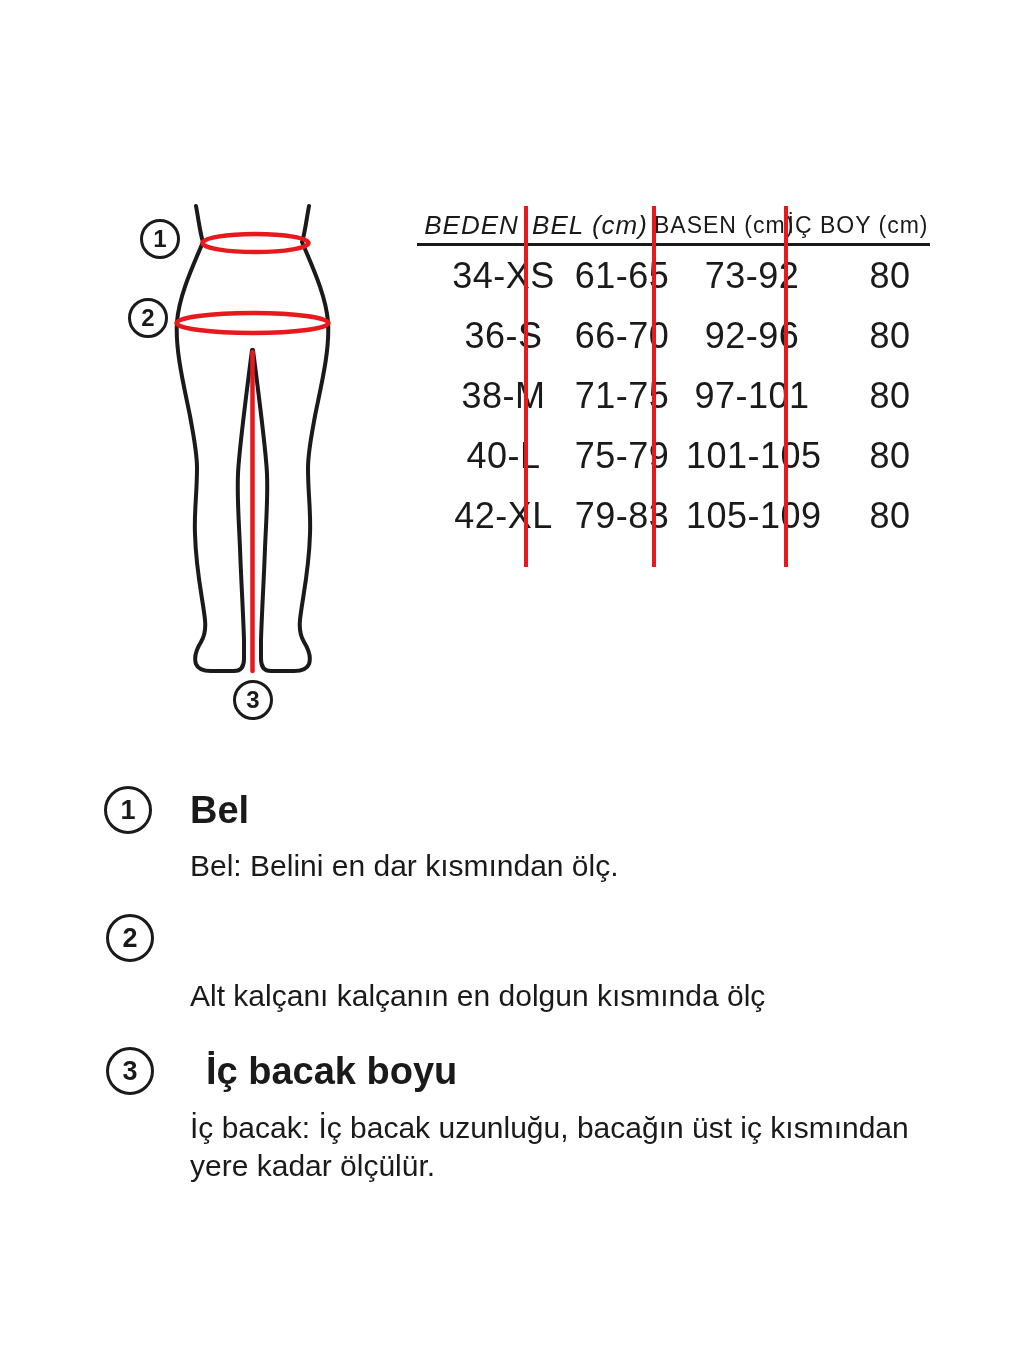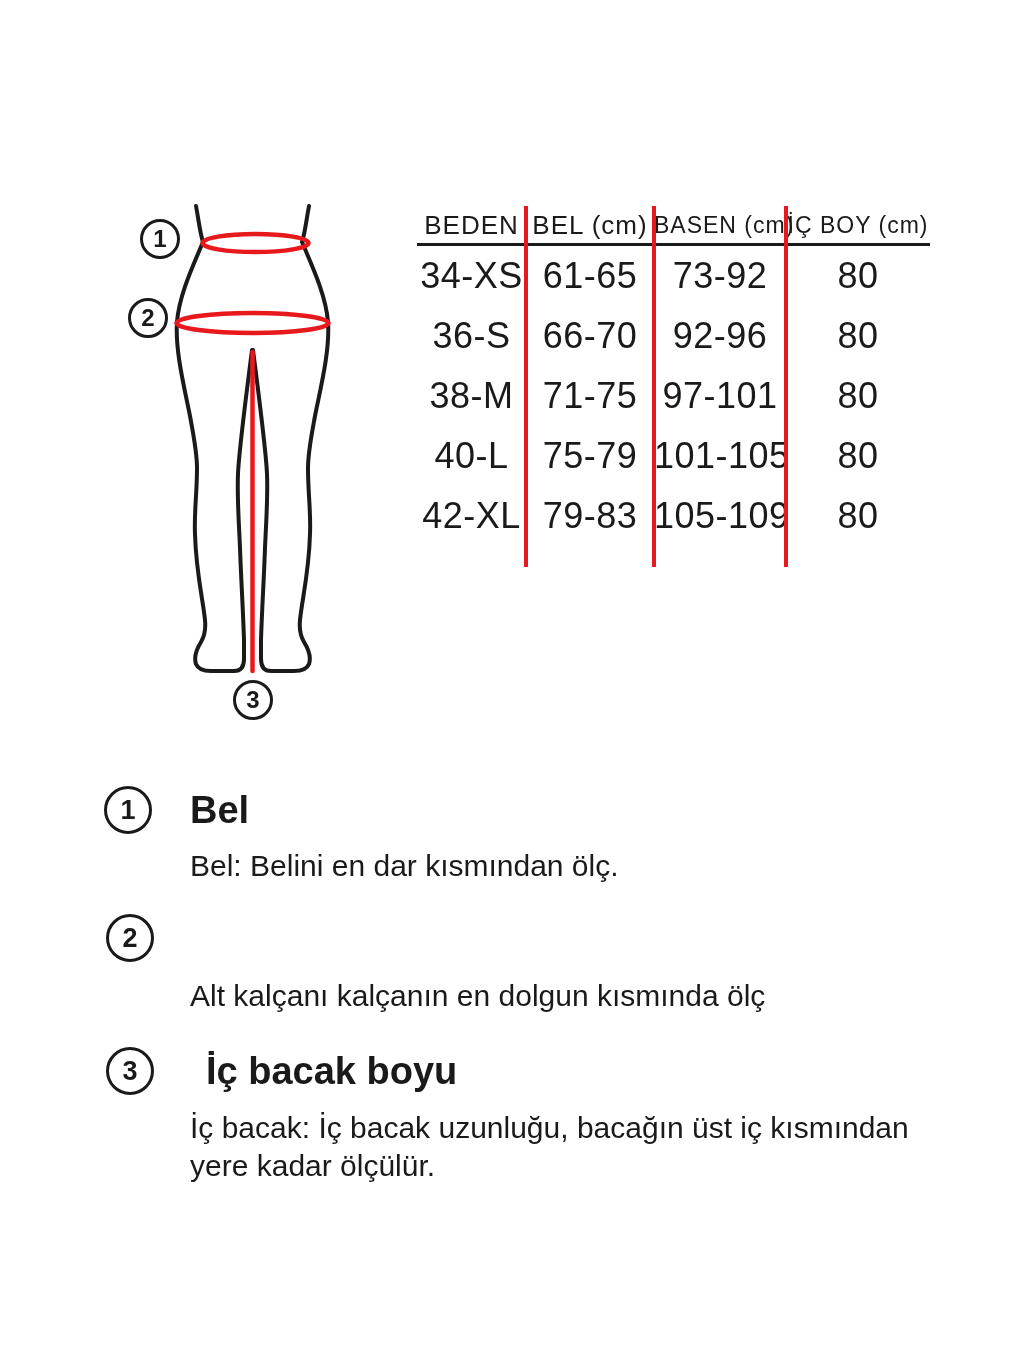--- a/index.html
+++ b/index.html
@@ -12,24 +12,24 @@
              background:#fff;display:flex;align-items:center;justify-content:center;
              font-size:24px;font-weight:bold;line-height:1;}
   .dg-1{left:140px;top:219px;}
   .dg-2{left:128px;top:298px;}
   .dg-3{left:233px;top:680px;}
 
   
   .size-table{position:absolute;left:417px;top:205px;width:513px;height:365px;}
   .trow{display:grid;grid-template-columns:109px 128px 132px 144px;align-items:center;}
   .trow.head{height:41px;}
-  .trow.body{height:60px;}
+  .trow.body{height:60px;margin-left:32px;}
   .tcell{text-align:center;white-space:nowrap;}
   .th{letter-spacing:1px;}
-  .th-lg{font-size:26px;}
+  .th-lg{font-size:26px;font-style:italic;}
   .th-sm{font-size:23px;}
   .td{font-size:36px;letter-spacing:0.5px;}
   .head-rule{position:absolute;left:0;top:38px;width:513px;height:3px;background:#1a1a1a;}
   .vline{position:absolute;top:1px;width:4px;height:361px;background:#e8191d;}
   .vline-1{left:107px;}
   .vline-2{left:235px;}
   .vline-3{left:367px;}
 
   
   .sec-circle{position:absolute;width:42px;height:42px;border:3px solid #1a1a1a;border-radius:50%;

